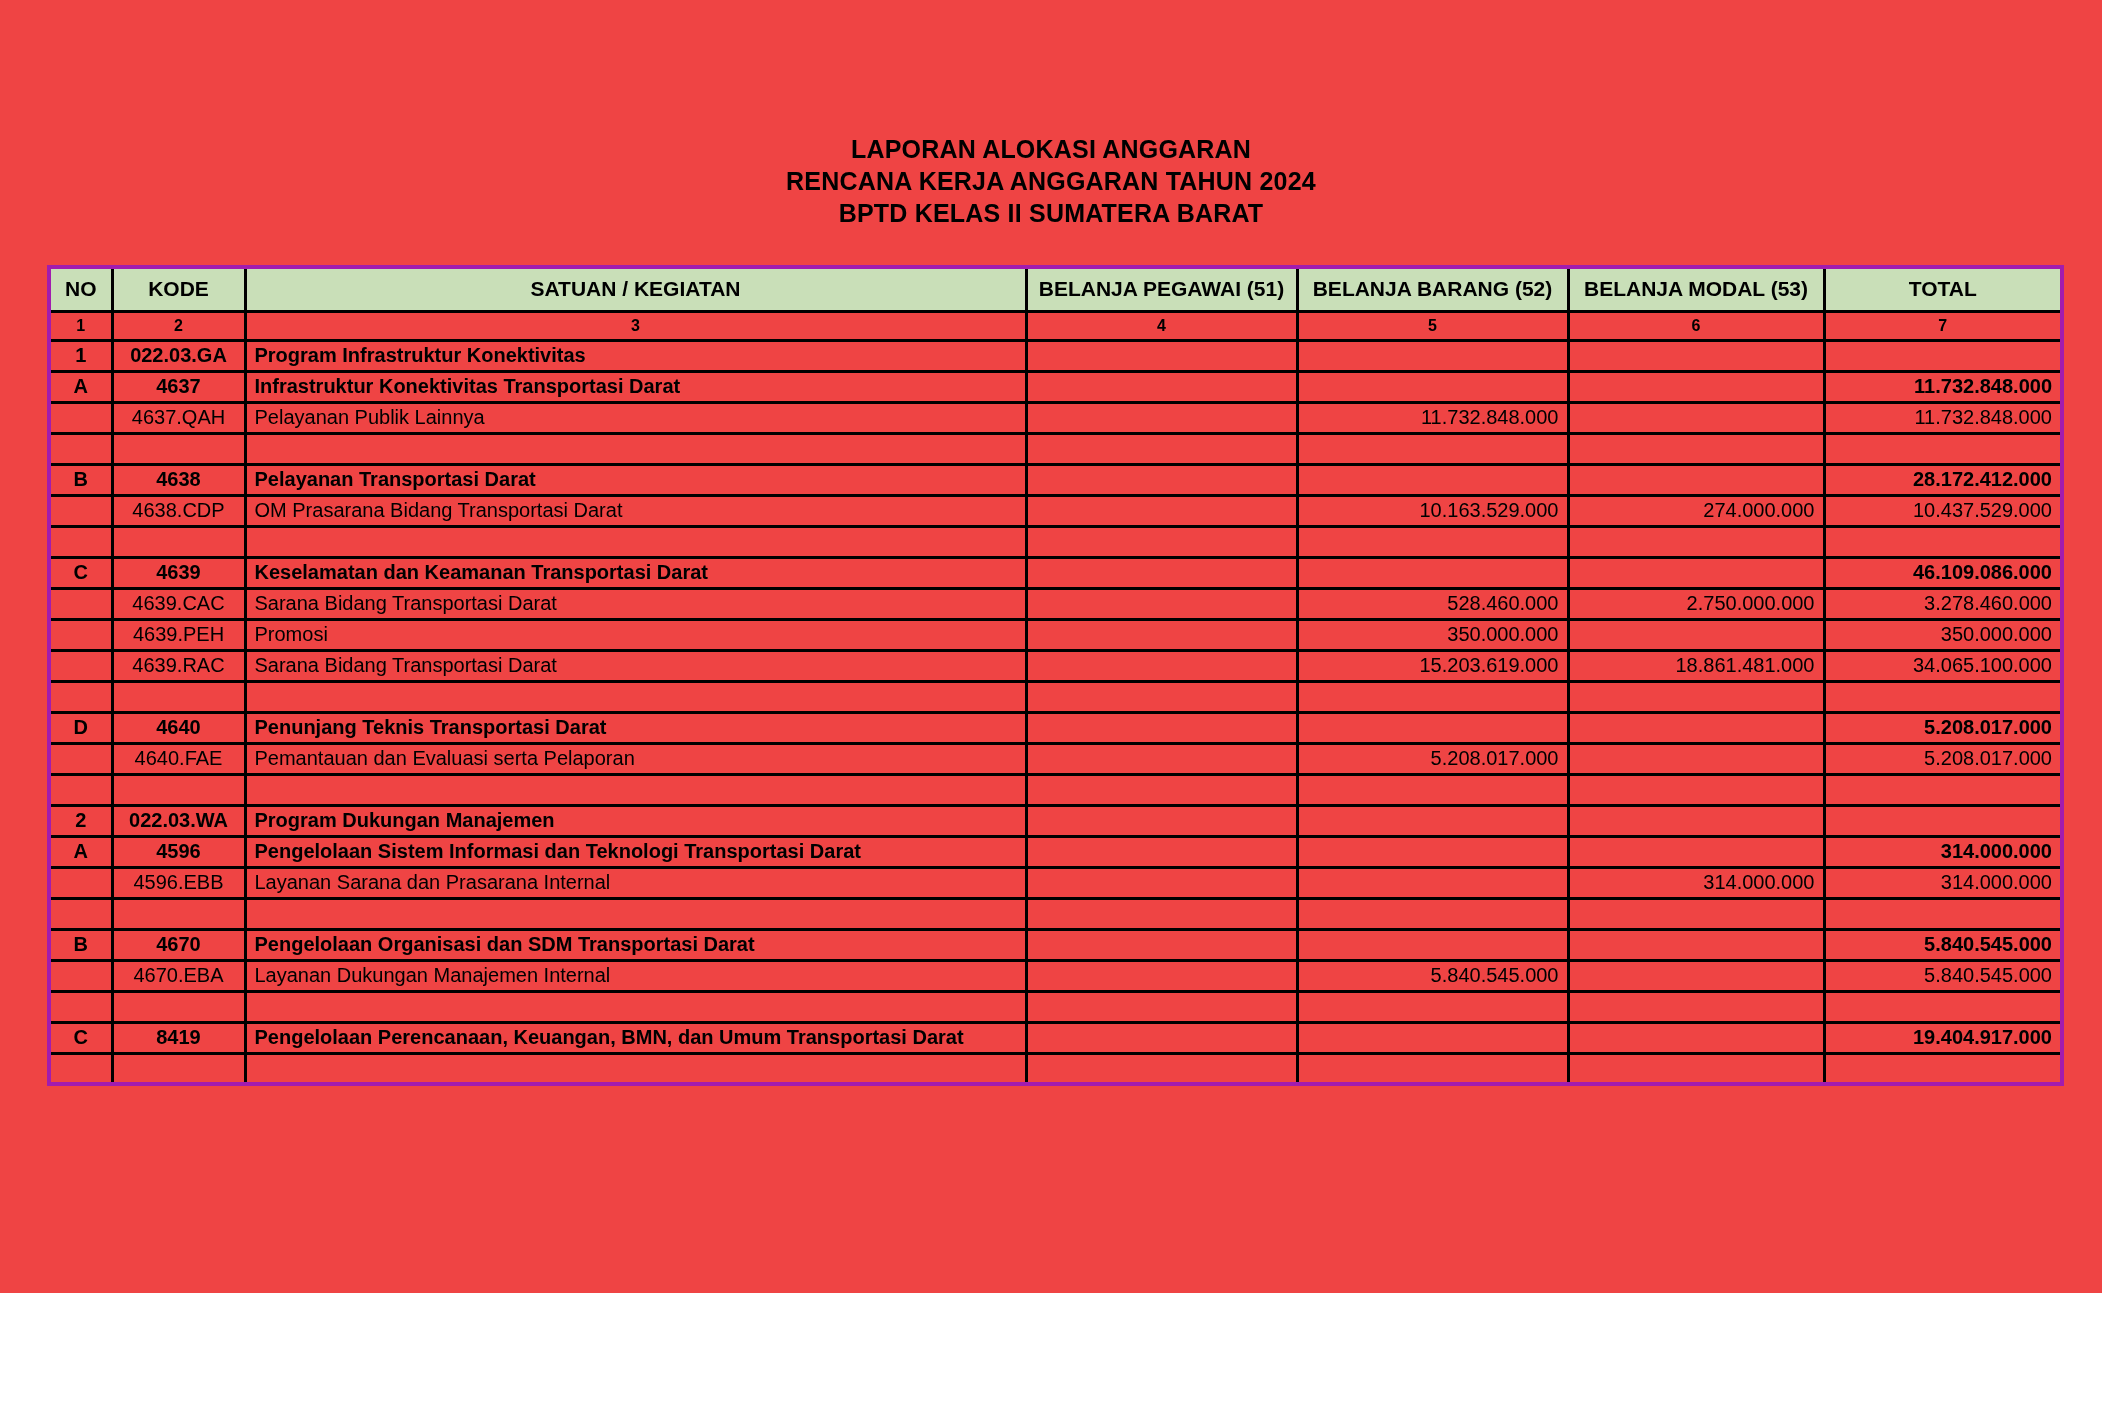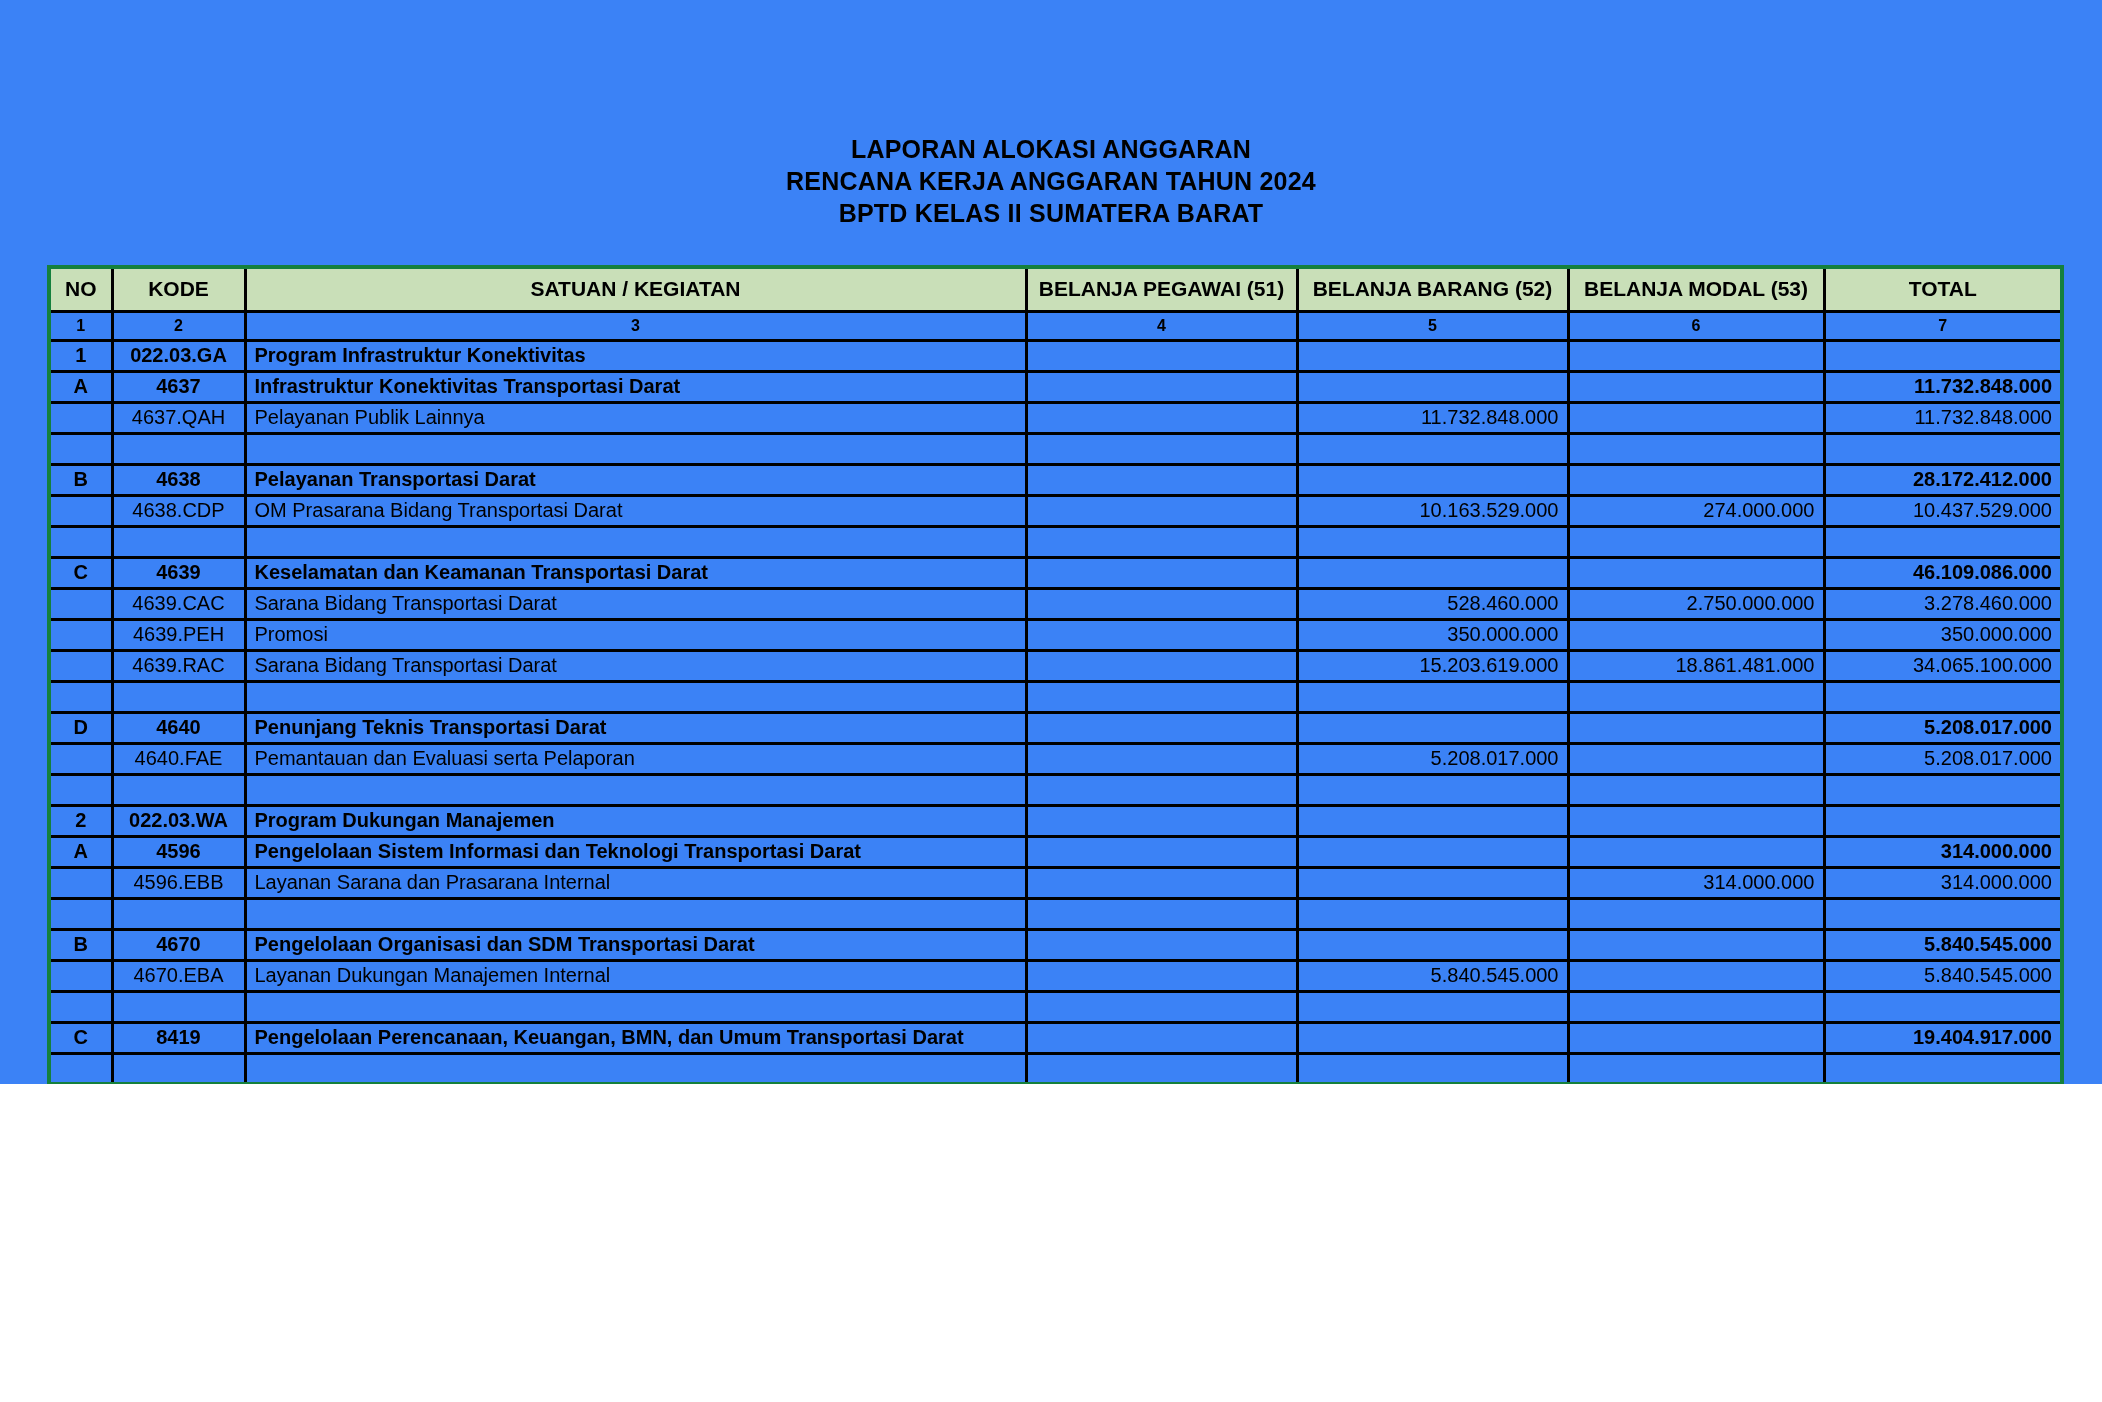--- a/index.html
+++ b/index.html
@@ -2,33 +2,33 @@
 <html style="--header-bg: #C9DFB8; --unit-bg: #F3B33C;"><head>
 <meta charset="utf-8">
 <style>
   * { box-sizing: border-box; }
   html, body { margin: 0; padding: 0; background: #ffffff; }
   body {
     width: 2102px; height: 1402px;
     font-family: "Liberation Sans", sans-serif;
     color: #000;
   }
-  .page { position: relative; width: 2102px; height: 1084px; background: #3b82f6; overflow: hidden; }
+  .page { position: relative; width: 2102px; height: 1293px; background: #ef4444; overflow: hidden; }
 
   .title-block {
     position: absolute; top: 133px; left: 0; width: 2102px;
     text-align: center; font-weight: bold; font-size: 25px; line-height: 32px;
     letter-spacing: 0.2px;
   }
 
   table.budget-table {
     position: absolute; left: 47px; top: 265px;
     border-collapse: collapse; table-layout: fixed;
     width: 2013px;
-    border: 4px solid #15803d;
+    border: 4px solid #a21caf;
   }
   table.budget-table th, table.budget-table td {
     border: 3px solid #000;
     padding: 0 8px;
     overflow: hidden; white-space: nowrap;
     font-size: 20px;
     vertical-align: middle;
   }
   
   col.c-no     { width: 63px; }

